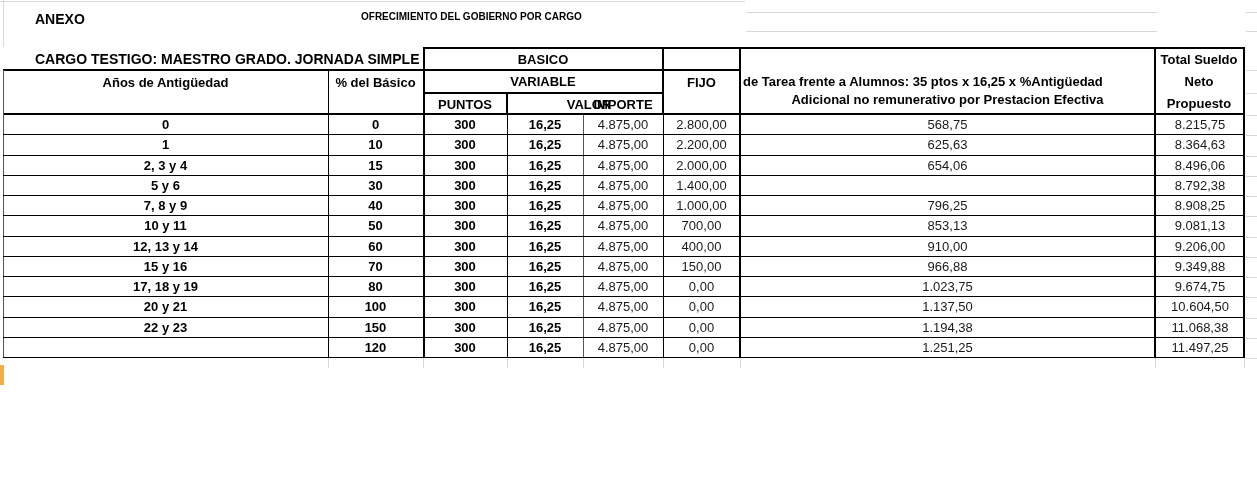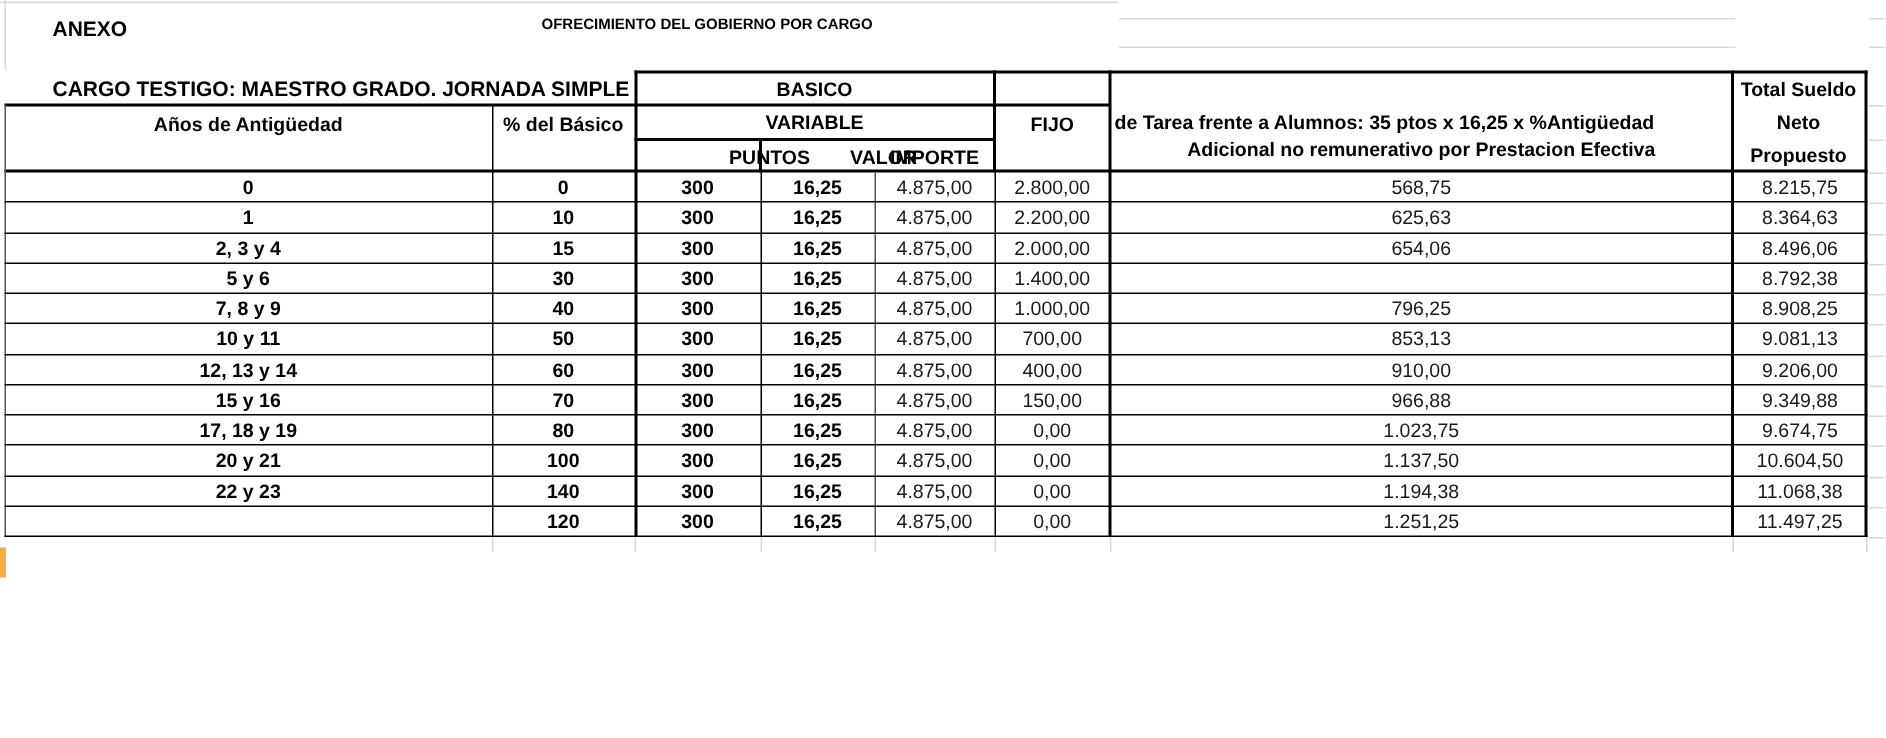--- a/index.html
+++ b/index.html
@@ -68,21 +68,21 @@
     <div class="vl" style="left:504px;top:68px;height:243px;"></div>
     <div class="vl" style="left:580px;top:68px;height:243px;background:#555;"></div>
     <div class="vl2" style="left:659px;top:0;height:68px;"></div>
     <div class="vl" style="left:660px;top:68px;height:243px;"></div>
     <div class="vl2" style="left:736px;top:0;height:311px;"></div>
     <div class="vl2" style="left:1151px;top:0;height:311px;"></div>
     <div class="vl2" style="left:1240px;top:0;height:311px;"></div>
 
     <div class="hcell" style="left:420px;top:2px;width:240px;height:21px;">BASICO</div>
     <div class="hcell" style="left:420px;top:24px;width:240px;height:21px;">VARIABLE</div>
-    <div class="hcell" style="left:420px;top:47px;width:84px;height:20px;margin-left:48px;">PUNTOS</div>
+    <div class="hcell" style="left:420px;top:47px;width:84px;height:20px;">PUNTOS</div>
     <div class="hcell" style="left:504px;top:47px;width:76px;height:20px;padding-left:44px;">VALOR</div>
     <div class="hcell" style="left:580px;top:47px;width:80px;height:20px;">IMPORTE</div>
     <div class="hcell htop" style="left:0;top:24px;width:325px;height:42px;">Años de Antigüedad</div>
     <div class="hcell htop" style="left:325px;top:24px;width:95px;height:42px;">% del Básico</div>
     <div class="hcell htop" style="left:660px;top:24px;width:77px;height:42px;">FIJO</div>
     <div class="hcell" style="left:737px;top:2px;width:415px;height:21px;margin-top:40px;">Adicional no remunerativo por Prestacion Efectiva</div>
     <div class="hcell hleft" style="left:737px;top:24px;width:415px;height:21px;">de Tarea frente a Alumnos: 35 ptos x 16,25 x %Antigüedad</div>
     <div class="hcell" style="left:1152px;top:2px;width:88px;height:21px;">Total Sueldo</div>
     <div class="hcell" style="left:1152px;top:24px;width:88px;height:21px;">Neto</div>
     <div class="hcell" style="left:1152px;top:46px;width:88px;height:20px;">Propuesto</div>
@@ -182,21 +182,21 @@
     <div class="cell b c-pct">100</div>
     <div class="cell b c-puntos">300</div>
     <div class="cell b c-valor">16,25</div>
     <div class="cell c-importe">4.875,00</div>
     <div class="cell c-fijo">0,00</div>
     <div class="cell c-adic">1.137,50</div>
     <div class="cell c-total">10.604,50</div>
   </div>
         <div class="row" style="top: 270.5px;">
     <div class="cell b c-anios">22 y 23</div>
-    <div class="cell b c-pct">140</div>
+    <div class="cell b c-pct">150</div>
     <div class="cell b c-puntos">300</div>
     <div class="cell b c-valor">16,25</div>
     <div class="cell c-importe">4.875,00</div>
     <div class="cell c-fijo">0,00</div>
     <div class="cell c-adic">1.194,38</div>
     <div class="cell c-total">11.068,38</div>
   </div>
         <div class="row" style="top: 290.75px;">
     <div class="cell b c-pct">120</div>
     <div class="cell b c-puntos">300</div>

